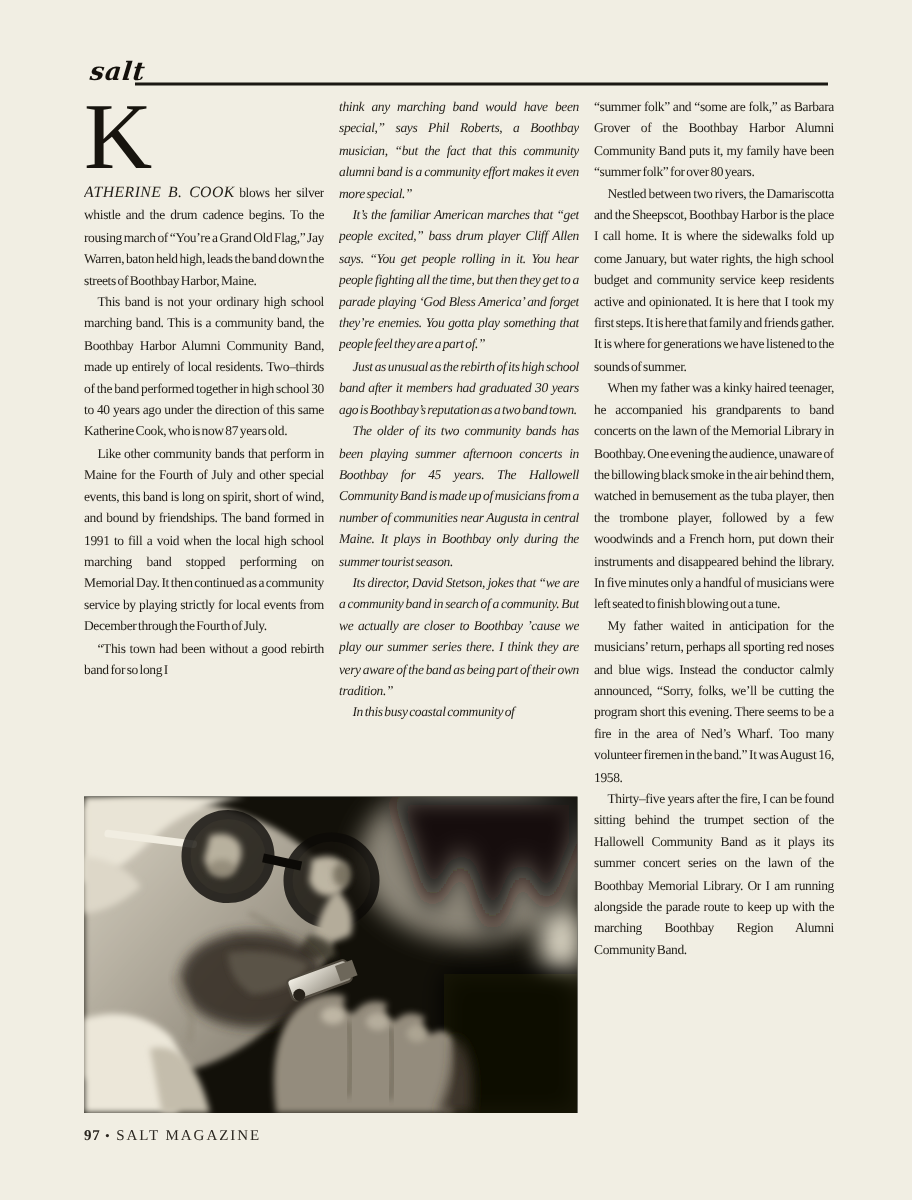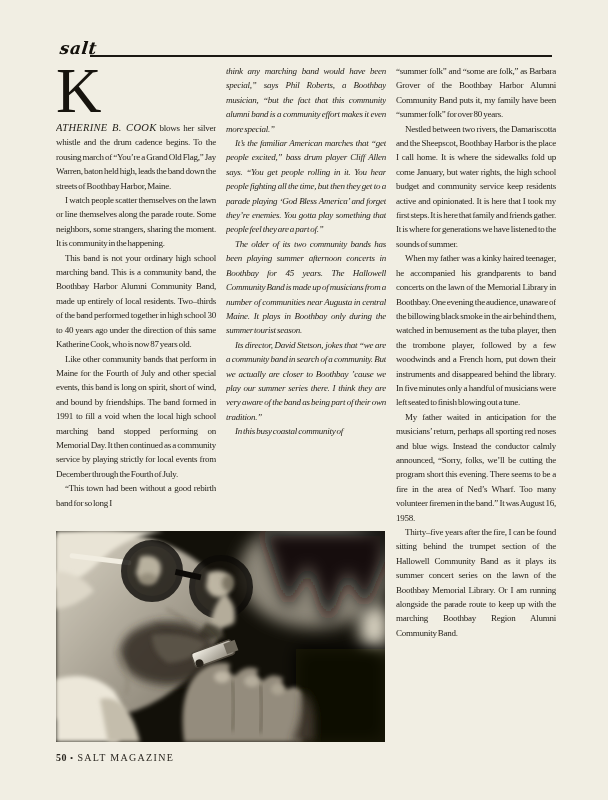--- a/index.html
+++ b/index.html
@@ -67,29 +67,29 @@
 
 <div class="page">
 
   <div class="brand">salt</div>
   <div class="rule"></div>
 
   <div class="col" id="col1">
     <p class="para">
       <span class="dropcap">K</span><span class="leadin">ATHERINE B. COOK</span><span>blows her silver whistle and the drum cadence begins. To the rousing march of “You’re a Grand Old Flag,” Jay Warren, baton held high, leads the band down the streets of Boothbay Harbor, Maine.</span>
     </p>
-    <p class="para indent">I watch people scatter themselves on the lawn or line themselves along the parade route. Some neighbors, some strangers, sharing the moment. It is community in the happening.</p>
     <p class="para indent">This band is not your ordinary high school marching band. This is a community band, the Boothbay Harbor Alumni Community Band, made up entirely of local residents. Two–thirds of the band performed together in high school 30 to 40 years ago under the direction of this same Katherine Cook, who is now 87 years old.</p>
     <p class="para indent">Like other community bands that perform in Maine for the Fourth of July and other special events, this band is long on spirit, short of wind, and bound by friendships. The band formed in 1991 to fill a void when the local high school marching band stopped performing on Memorial Day. It then continued as a community service by playing strictly for local events from December through the Fourth of July.</p>
     <p class="para indent">“This town had been without a good rebirth band for so long I</p>
   </div>
 
   <div class="col" id="col2">
     <p class="para">think any marching band would have been special,” says Phil Roberts, a Boothbay musician, “but the fact that this community alumni band is a community effort makes it even more special.”</p>
     <p class="para indent">It’s the familiar American marches that “get people excited,” bass drum player Cliff Allen says. “You get people rolling in it. You hear people fighting all the time, but then they get to a parade playing ‘God Bless America’ and forget they’re enemies. You gotta play something that people feel they are a part of.”</p>
+    <p class="para indent">Just as unusual as the rebirth of its high school band after it members had graduated 30 years ago is Boothbay’s reputation as a two band town.</p>
     <p class="para indent">The older of its two community bands has been playing summer afternoon concerts in Boothbay for 45 years. The Hallowell Community Band is made up of musicians from a number of communities near Augusta in central Maine. It plays in Boothbay only during the summer tourist season.</p>
     <p class="para indent">Its director, David Stetson, jokes that “we are a community band in search of a community. But we actually are closer to Boothbay ’cause we play our summer series there. I think they are very aware of the band as being part of their own tradition.”</p>
     <p class="para indent">In this busy coastal community of</p>
   </div>
 
   <div class="col" id="col3">
     <p class="para">“summer folk” and “some are folk,” as Barbara Grover of the Boothbay Harbor Alumni Community Band puts it, my family have been “summer folk” for over 80 years.</p>
     <p class="para indent">Nestled between two rivers, the Damariscotta and the Sheepscot, Boothbay Harbor is the place I call home. It is where the sidewalks fold up come January, but water rights, the high school budget and community service keep residents active and opinionated. It is here that I took my first steps. It is here that family and friends gather. It is where for generations we have listened to the sounds of summer.</p>
     <p class="para indent">When my father was a kinky haired teenager, he accompanied his grandparents to band concerts on the lawn of the Memorial Library in Boothbay. One evening the audience, unaware of the billowing black smoke in the air behind them, watched in bemusement as the tuba player, then the trombone player, followed by a few woodwinds and a French horn, put down their instruments and disappeared behind the library. In five minutes only a handful of musicians were left seated to finish blowing out a tune.</p>
     <p class="para indent">My father waited in anticipation for the musicians’ return, perhaps all sporting red noses and blue wigs. Instead the conductor calmly announced, “Sorry, folks, we’ll be cutting the program short this evening. There seems to be a fire in the area of Ned’s Wharf. Too many volunteer firemen in the band.” It was August 16, 1958.</p>
@@ -165,16 +165,16 @@
 
       <path d="M246 160 Q262 168 258 211 L236 211 Q248 186 246 160 Z" fill="#3c362c" filter="url(#b4)"></path>
 
       <path d="M0 148 Q34 138 58 160 Q74 184 62 211 L0 211 Z" fill="#ece7d9" filter="url(#b2)"></path>
       <path d="M44 168 Q72 162 84 211 L52 211 Z" fill="#c4bdac" filter="url(#b2)"></path>
       <path d="M60 120 Q76 140 70 164" stroke="#8f8776" stroke-width="3" fill="none" opacity="0.7" filter="url(#b2)"></path>
     </svg>
   </div>
 
   <div class="footer">
-    <span class="num">50</span><span class="sep">•</span><span>SALT MAGAZINE</span>
+    <span class="num">97</span><span class="sep">•</span><span>SALT MAGAZINE</span>
   </div>
 
 </div>
 
 </body></html>

